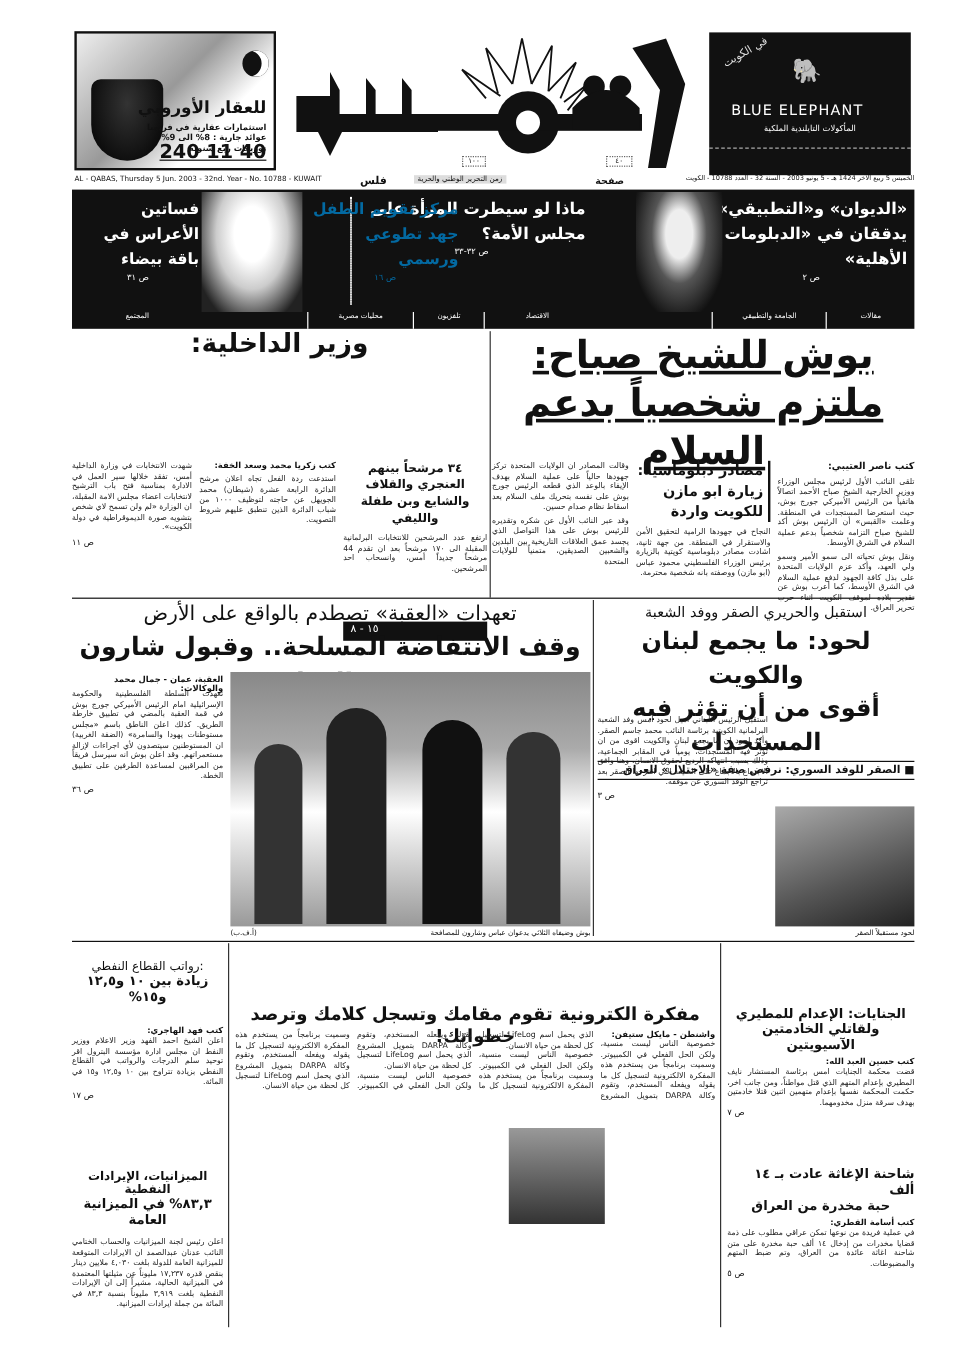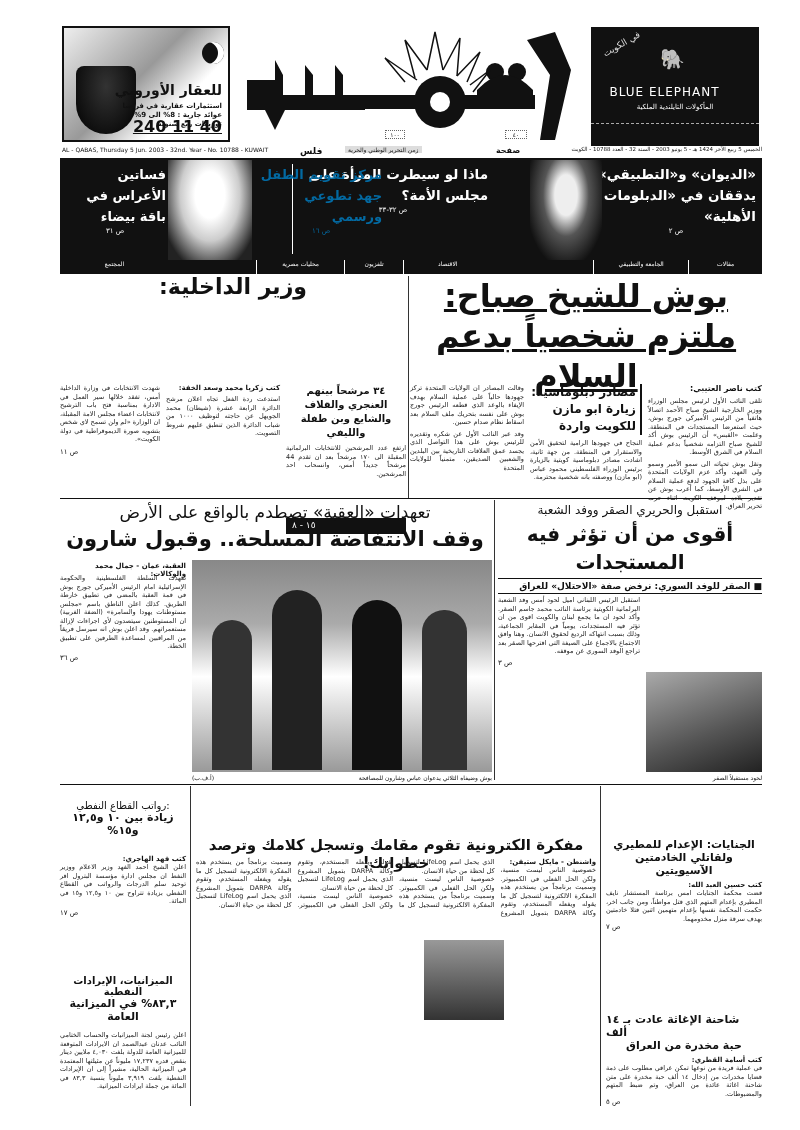--- a/index.html
+++ b/index.html
@@ -171,20 +171,21 @@
   <div class="abs" style="left:80px;top:30px;width:50px;height:180px;background:#222;border-radius:25px 25px 0 0;"></div>
   <div class="abs" style="left:160px;top:40px;width:50px;height:170px;background:#111;border-radius:25px 25px 0 0;"></div>
   <div class="abs" style="left:230px;top:50px;width:45px;height:160px;background:#333;border-radius:22px 22px 0 0;"></div>
 </div>
 <div class="abs rtl" style="left:220px;top:774px;width:272px;font-size:6px;">بوش وضيفاه الثلاثي يدعوان عباس وشارون للمصافحة</div>
 <div class="abs" style="left:192px;top:774px;font-size:6px;">(أ.ف.ب)</div>
 
 <div class="rule-v" style="left:494px;top:500px;height:280px;"></div>
 <div class="abs rtl" style="left:498px;top:500px;width:264px;">
   <div style="font-size:12px;text-align:center;line-height:20px;">استقبل والحريري الصقر ووفد الشعبة</div>
+  <div class="hl-bold" style="font-size:20px;text-align:center;line-height:28px;">لحود: ما يجمع لبنان والكويت</div>
   <div class="hl-bold" style="font-size:20px;text-align:center;line-height:28px;">أقوى من أن تؤثر فيه المستجدات</div>
   <div class="hl-bold" style="font-size:9px;margin-top:2px;border-top:1px solid #111;border-bottom:1px solid #111;padding:2px 0;">■ <span>الصقر للوفد السوري: نرفض صفة «الاحتلال» للعراق</span></div>
 </div>
 <div class="abs" style="left:498px;top:596px;width:142px;">
   <p class="body-text">استقبل الرئيس اللبناني اميل لحود أمس وفد الشعبة البرلمانية الكويتية برئاسة النائب محمد جاسم الصقر. وأكد لحود ان ما يجمع لبنان والكويت اقوى من ان تؤثر فيه المستجدات، يومياً في المقابر الجماعية، وذلك بسبب انتهاكه الرديع لحقوق الانسان. وهنا وافق الاجتماع بالاجماع على الصيغة التي اقترحها الصقر بعد تراجع الوفد السوري عن موقفه.</p>
   <div class="pageref" style="margin-top:3px;">ص ٣</div>
 </div>
 <div class="abs photo" style="left:646px;top:672px;width:116px;height:100px;background:linear-gradient(160deg,#aaa,#555 60%,#222);"></div>
 <div class="abs rtl" style="left:646px;top:774px;width:116px;font-size:6px;">لحود مستقبلاً الصقر</div>
 <div class="rule-h" style="left:60px;top:784px;width:702px;height:1px;"></div>
@@ -214,18 +215,18 @@
 <div class="rule-v" style="left:600px;top:786px;height:320px;"></div>
 
 <div class="abs" style="left:606px;top:838px;width:156px;">
   <div class="rtl hl-bold center" style="font-size:11px;text-align:center;">الجنايات: الإعدام للمطيري</div>
   <div class="rtl hl-bold center" style="font-size:11px;text-align:center;">ولقاتلي الخادمتين الآسيويتين</div>
   <div class="rtl hl-bold" style="font-size:7px;margin-top:4px;">كتب حسين العبد الله:</div>
   <p class="body-text">قضت محكمة الجنايات امس برئاسة المستشار نايف المطيري بإعدام المتهم الذي قتل مواطناً، ومن جانب اخر، حكمت المحكمة نفسها بإعدام متهمين اثنين قتلا خادمتين بهدف سرقة منزل مخدومهما.</p>
   <div class="pageref">ص ٧</div>
 </div>
 <div class="abs" style="left:606px;top:972px;width:156px;">
-  <div class="rtl hl-bold" style="font-size:11px;text-align:left;margin-top:41px;">شاحنة الإغاثة عادت بـ ١٤ ألف</div>
+  <div class="rtl hl-bold" style="font-size:11px;text-align:right;">شاحنة الإغاثة عادت بـ ١٤ ألف</div>
   <div class="rtl hl-bold" style="font-size:11px;text-align:center;">حبة مخدرة من العراق</div>
   <div class="rtl hl-bold" style="font-size:7px;margin-top:4px;">كتب أسامة القطري:</div>
   <p class="body-text">في عملية فريدة من نوعها تمكن عراقي مطلوب على ذمة قضايا مخدرات من إدخال ١٤ ألف حبة مخدرة على متن شاحنة اغاثة عائدة من العراق، وتم ضبط المتهم والمضبوطات.</p>
   <div class="pageref">ص ٥</div>
 </div>
 
 </body></html>

